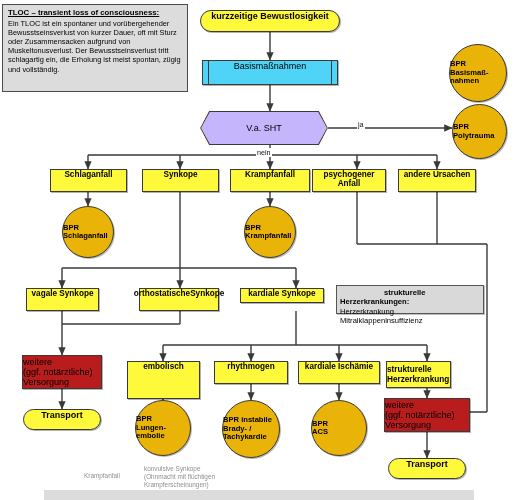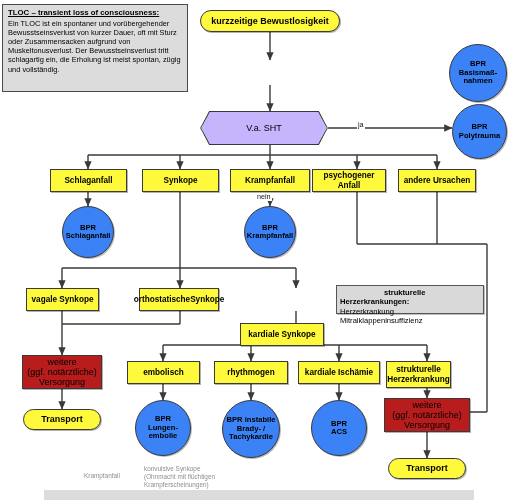--- a/index.html
+++ b/index.html
@@ -1,20 +1,20 @@
 <!DOCTYPE html>
 <html><head>
 <meta charset="utf-8">
 <style>
   html,body{margin:0;padding:0;background:#ffffff;}
   body{font-family:"Liberation Sans",sans-serif;}
   #page{position:relative;width:519px;height:500px;overflow:hidden;background:#fff;}
   svg#wires{position:absolute;left:0;top:0;width:519px;height:500px;pointer-events:none;}
 
-  .node{position:absolute;box-sizing:border-box;display:flex;align-items:center;justify-content:center;
+  .node{position:absolute;box-sizing:border-box;display:flex;align-items:flex-start;justify-content:center;
         text-align:center;color:#000;line-height:1.12;}
 
   
   .rect{background:#FFF93B;border:1px solid #3a3a3a;font-size:8.2px;font-weight:600;
         box-shadow:1px 1px 0 rgba(0,0,0,.30);}
   
   .term{background:#FFF93B;border:1px solid #3a3a3a;border-radius:14px;font-size:9px;font-weight:700;
         box-shadow:1px 1px 0 rgba(0,0,0,.30);}
   
   .blue{background:#b91c1c;border:1px solid #3a3a3a;font-size:9px;font-weight:400;
@@ -27,21 +27,21 @@
   
   .hex{background:#FFF93B;font-size:9px;font-weight:400;
        clip-path:polygon(7% 0,93% 0,100% 50%,93% 100%,7% 100%,0 50%);
        filter:drop-shadow(1px 1px 0 rgba(0,0,0,.30));}
   .hexb{position:absolute;inset:0;background:#3a3a3a;
         clip-path:polygon(7% 0,93% 0,100% 50%,93% 100%,7% 100%,0 50%);}
   .hexf{position:absolute;left:1px;top:1px;right:1px;bottom:1px;background:#c4b5fd;
         clip-path:polygon(7% 0,93% 0,100% 50%,93% 100%,7% 100%,0 50%);
         display:flex;align-items:center;justify-content:center;}
   
-  .circ{background:#3b82f6;border:1px solid #3a3a3a;border-radius:50%;font-size:7.6px;
+  .circ{background:#eab308;border:1px solid #3a3a3a;border-radius:50%;font-size:7.6px;
         font-weight:600;box-shadow:1px 1px 0 rgba(0,0,0,.28);}
   
   .note{background:#D9D9D9;border:1px solid #555;font-size:7.6px;text-align:left;
         display:block;padding:2px 3px;line-height:1.25;box-shadow:1px 1px 0 rgba(0,0,0,.25);}
   .note b{font-weight:700;margin-left:44px;}
 
   .tloc{position:absolute;left:2px;top:4px;width:186px;height:88px;background:#DCDCDC;border:1px solid #4a4a4a;
         padding:3px 5px;box-sizing:border-box;font-size:7.4px;line-height:1.24;text-align:left;color:#000;}
   .tloc .ti{font-weight:700;text-decoration:underline;display:block;margin-bottom:1px;font-size:7.8px;}
 
@@ -122,30 +122,35 @@
 
   <div class="tloc">
     <span class="ti">TLOC – transient loss of consciousness:</span>
     <span>Ein TLOC ist ein spontaner und vorübergehender Bewusstseinsverlust von kurzer Dauer, oft mit Sturz oder Zusammensacken aufgrund von Muskeltonusverlust. Der Bewusstseinsverlust tritt schlagartig ein, die Erholung ist meist spontan, zügig und vollständig.</span>
   </div>
 
   <div class="node term" style="left:200px;top:10px;width:140px;height:22px;">
     <span>kurzzeitige Bewustlosigkeit</span>
   </div>
 
+  <div class="node sub" style="left:202px;top:60px;width:136px;height:25px;position:absolute;">
+    <span class="bar bl"></span>
+    <span class="bar br"></span>
+    <span>Basismaßnahmen</span>
+  </div>
 
   <div class="node hex" style="left:200px;top:111px;width:128px;height:34px;">
     <div class="hexb"></div>
     <div class="hexf">
       <span>V.a. SHT</span>
     </div>
   </div>
 
   <div class="edgelabel" style="left:357px;top:120px;">ja</div>
-  <div class="edgelabel" style="left:256px;top:148px;margin-top:44px;">nein</div>
+  <div class="edgelabel" style="left:256px;top:148px;">nein</div>
 
   <div class="node circ" style="left:449px;top:44px;width:58px;height:58px;flex-direction:column;">
     <span>BPR</span>
     <span>Basismaß-</span>
     <span>nahmen</span>
   </div>
   <div class="node circ" style="left:452px;top:104px;width:55px;height:55px;flex-direction:column;">
     <span>BPR</span>
     <span>Polytrauma</span>
   </div>
@@ -175,40 +180,40 @@
     <span>Krampfanfall</span>
   </div>
 
   <div class="node rect" style="left:26px;top:288px;width:73px;height:23px;">
     <span>vagale Synkope</span>
   </div>
   <div class="node rect" style="left:139px;top:288px;width:80px;height:23px;flex-direction:row;">
     <span>orthostatische</span>
     <span>Synkope</span>
   </div>
-  <div class="node rect" style="left:240px;top:288px;width:84px;height:23px;margin-top:35px;">
+  <div class="node rect" style="left:240px;top:288px;width:84px;height:15px;">
     <span>kardiale Synkope</span>
   </div>
 
   <div class="note" style="position:absolute;left:336px;top:285px;width:148px;height:29px;box-sizing:border-box;">
     <b>strukturelle Herzerkrankungen:</b><br>
     <span>Herzerkrankung</span><br>
     <span>Mitralklappeninsuffizienz</span>
   </div>
 
   <div class="node blue" style="left:22px;top:355px;width:80px;height:34px;flex-direction:column;">
     <span>weitere</span>
     <span>(ggf. notärztliche)</span>
     <span>Versorgung</span>
   </div>
   <div class="node term" style="left:23px;top:409px;width:78px;height:21px;">
     <span>Transport</span>
   </div>
 
-  <div class="node rect" style="left:127px;top:361px;width:73px;height:23px;">
+  <div class="node rect" style="left:127px;top:361px;width:73px;height:38px;">
     <span>embolisch</span>
   </div>
   <div class="node rect" style="left:298px;top:361px;width:82px;height:23px;">
     <span>kardiale Ischämie</span>
   </div>
   <div class="node rect" style="left:214px;top:361px;width:74px;height:23px;">
     <span>rhythmogen</span>
   </div>
   <div class="node rect" style="left:386px;top:361px;width:65px;height:27px;flex-direction:column;">
     <span>strukturelle</span>

